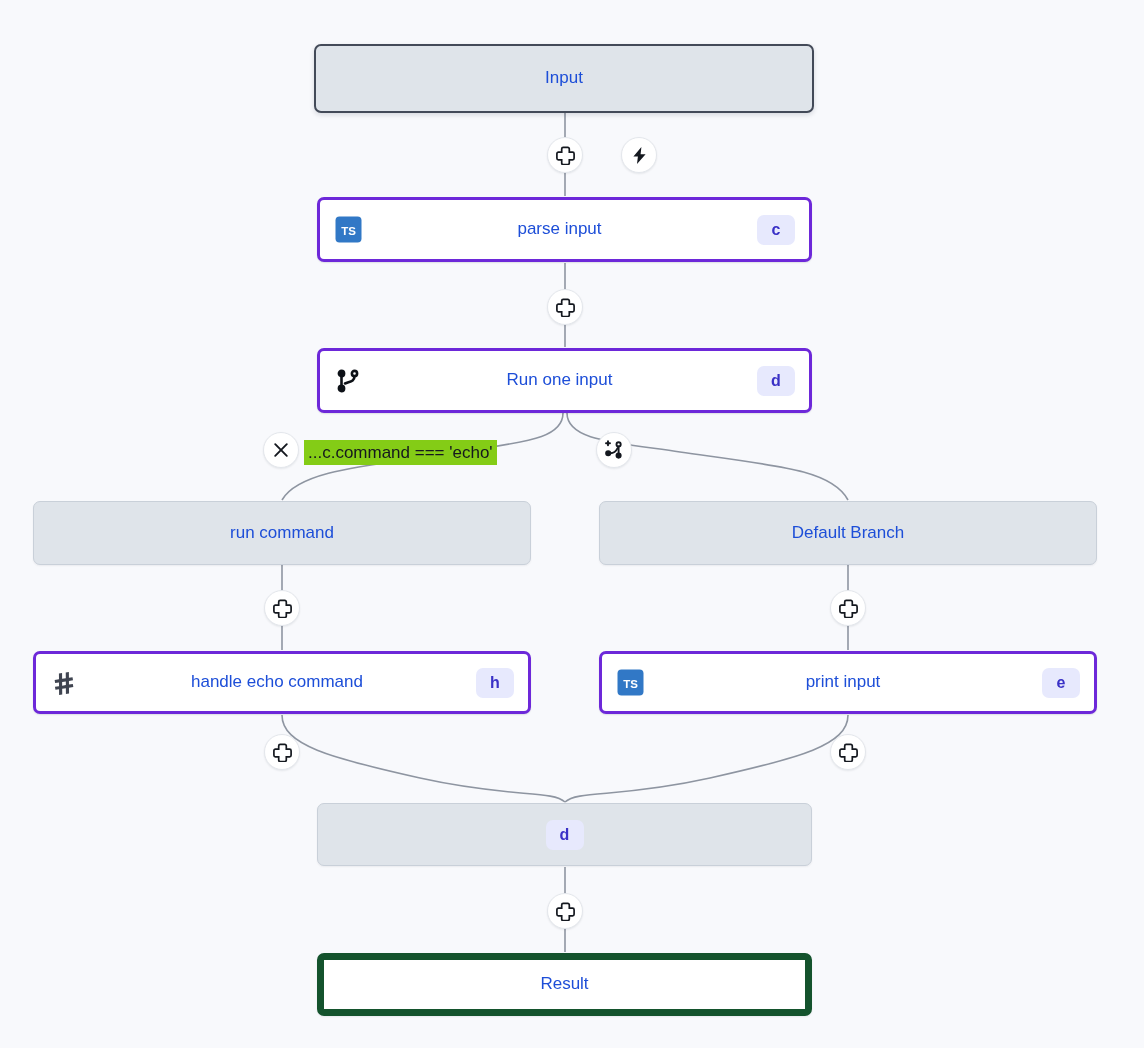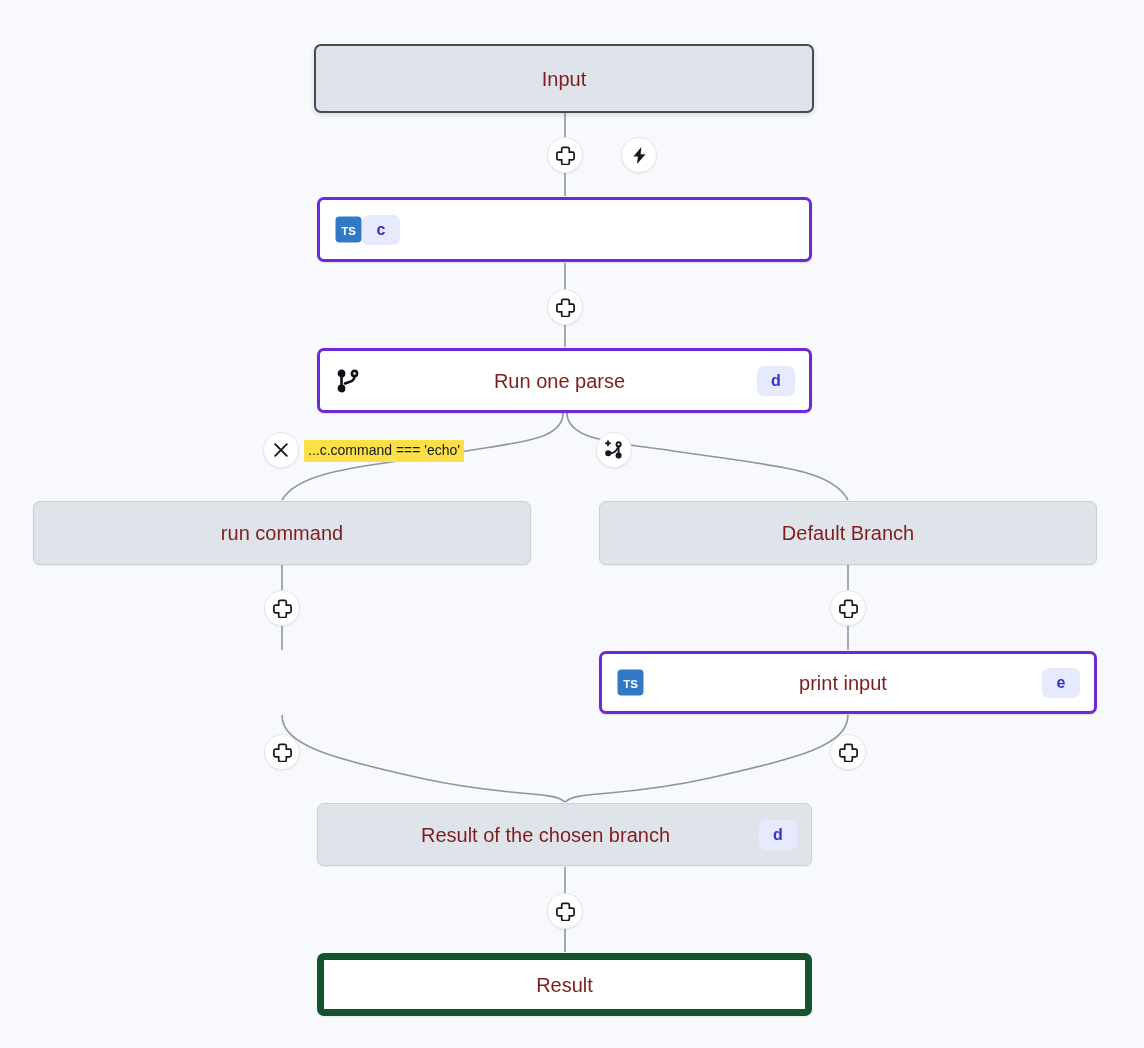--- a/index.html
+++ b/index.html
@@ -69,23 +69,23 @@
 
   
   .node.selected {
     border: 2px solid #434a58;
     box-shadow: 0 2px 5px rgba(16,24,40,.14);
   }
 
   .node-label {
     flex: 1 1 auto;
     text-align: center;
-    font-size: 20px;
+    font-size: 17px;
     line-height: 1.2;
-    color: #7f1d1d;
+    color: #1d4ed8;
     white-space: nowrap;
     overflow: hidden;
     text-overflow: ellipsis;
   }
 
   .node-icon {
     flex: 0 0 auto;
     width: 28px;
     height: 28px;
     display: flex;
@@ -124,23 +124,23 @@
     box-shadow: 0 1px 2px rgba(16,24,40,.08);
     display: flex;
     align-items: center;
     justify-content: center;
     z-index: 5;
   }
 
   
   .edge-label {
     position: absolute;
-    background: #fde047;
+    background: #84cc16;
     color: #15181e;
-    font-size: 14px;
+    font-size: 17px;
     line-height: 1.25;
     padding: 2px 4px;
     white-space: nowrap;
     z-index: 4;
     text-align: center;
   }
 
   svg.ic { display: block; }
 </style>
 </head>
@@ -173,61 +173,74 @@
     <span class="node-label">Input</span>
   </div>
 
   <div class="node module" style="left:317px; top:197px; width:495px; height:65px;">
     <span class="node-icon">
       <svg class="ic" width="27" height="27" viewBox="0 0 27 27">
         <rect x="0.5" y="0.5" width="26" height="26" rx="4" fill="#3178c6"></rect>
         <text x="13.5" y="18.6" font-family="'Liberation Sans',sans-serif" font-size="11.5" font-weight="bold" fill="#ffffff" text-anchor="middle">TS</text>
       </svg>
     </span>
+    <span class="node-label">parse input</span>
     <span class="badge">c</span>
   </div>
 
   <div class="node module" style="left:317px; top:348px; width:495px; height:65px;">
     <span class="node-icon">
       <svg class="ic" width="28" height="28" viewBox="0 0 28 28">
         <g stroke="#0d1117" stroke-width="2.6" fill="none" stroke-linecap="round">
           <circle cx="7.5" cy="6.5" r="2.6" fill="#0d1117"></circle>
           <circle cx="20.5" cy="6.5" r="2.6" fill="none"></circle>
           <circle cx="7.5" cy="21.5" r="2.6" fill="#0d1117"></circle>
           <path d="M 7.5 9.5 L 7.5 18.5"></path>
           <path d="M 20.5 9.3 C 20.5 15 15 14.5 11 16.5"></path>
         </g>
       </svg>
     </span>
-    <span class="node-label">Run one parse</span>
+    <span class="node-label">Run one input</span>
     <span class="badge">d</span>
   </div>
 
   <div class="node virtual" style="left:33px; top:501px; width:498px; height:64px;">
     <span class="node-label">run command</span>
   </div>
 
   <div class="node virtual" style="left:599px; top:501px; width:498px; height:64px;">
     <span class="node-label">Default Branch</span>
   </div>
 
+  <div class="node module" style="left:33px; top:651px; width:498px; height:63px;">
+    <span class="node-icon">
+      <svg class="ic" width="30" height="30" viewBox="0 0 30 30">
+        <g transform="rotate(-9 15 15)">
+          <path fill="#3f4450" d="M11.2 4.2 h3.4 l-0.9 6.1 h4.0 l0.9 -6.1 h3.4 l-0.9 6.1 h3.9 v3.3 h-4.4 l-0.6 3.9 h4.2 v3.3 h-4.7
+               l-0.9 6.1 h-3.4 l0.9 -6.1 h-4.0 l-0.9 6.1 h-3.4 l0.9 -6.1 h-3.9 v-3.3 h4.4 l0.6 -3.9 h-4.2 v-3.3 h4.7 z
+               M13.2 13.6 l-0.6 3.9 h4.0 l0.6 -3.9 z"></path>
+        </g>
+      </svg>
+    </span>
+    <span class="node-label">handle echo command</span>
+    <span class="badge">h</span>
+  </div>
 
   <div class="node module" style="left:599px; top:651px; width:498px; height:63px;">
     <span class="node-icon">
       <svg class="ic" width="27" height="27" viewBox="0 0 27 27">
         <rect x="0.5" y="0.5" width="26" height="26" rx="4" fill="#3178c6"></rect>
         <text x="13.5" y="18.6" font-family="'Liberation Sans',sans-serif" font-size="11.5" font-weight="bold" fill="#ffffff" text-anchor="middle">TS</text>
       </svg>
     </span>
     <span class="node-label">print input</span>
     <span class="badge">e</span>
   </div>
 
   <div class="node virtual with-badge" style="left:317px; top:803px; width:495px; height:63px;">
-    <span class="node-label">Result of the chosen branch</span>
     <span class="badge flat">d</span>
   </div>
 
   <div class="node plain" style="left:317px; top:953px; width:495px; height:63px;">
     <span class="node-label">Result</span>
   </div>
 
   <div class="handle" style="left:547px; top:137px;">
     <span>
       <svg class="ic" width="19" height="19" viewBox="0 0 19 19">

